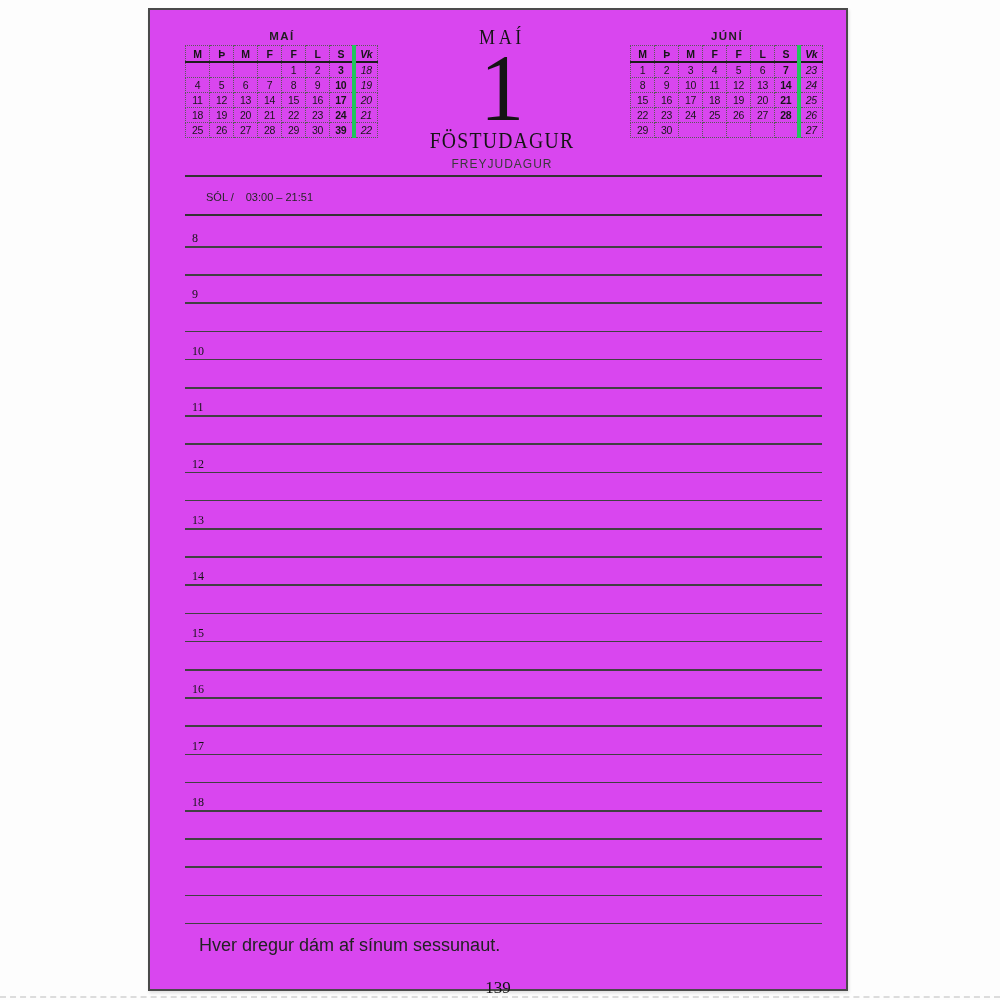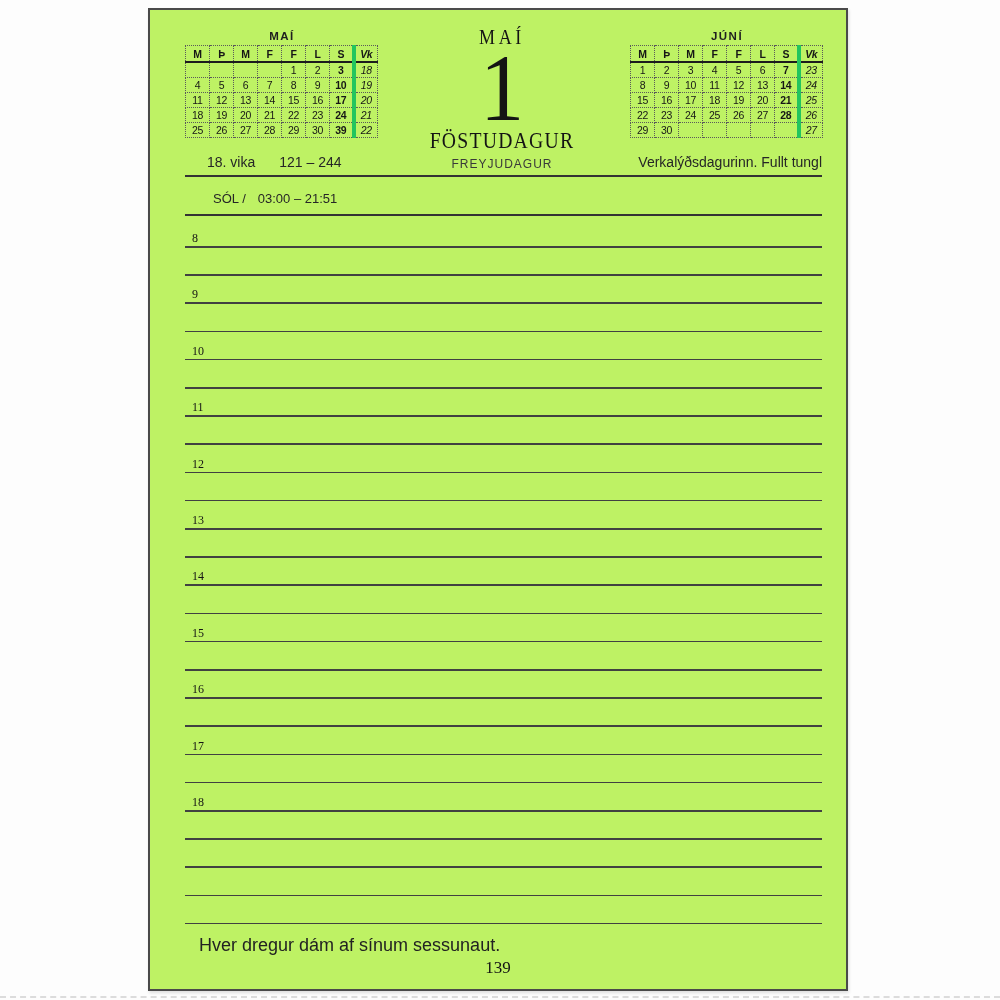--- a/index.html
+++ b/index.html
@@ -1,17 +1,17 @@
 <!DOCTYPE html>
 <html><head>
 <meta charset="utf-8">
 <style>
   html,body{margin:0;padding:0;background:#fdfdfd;width:1000px;height:1000px;overflow:hidden;
     font-family:"Liberation Sans",sans-serif;color:#1f1f1f;}
-  .sheet{position:absolute;left:148px;top:8px;width:700px;height:983px;background:#bef264;
+  .sheet{position:absolute;left:148px;top:8px;width:700px;height:983px;background:#d946ef;
     border:2px solid #4a4a4a;box-sizing:border-box;box-shadow:1px 2px 3px rgba(0,0,0,.12);}
   
   .cal-block{position:absolute;top:20px;width:194px;}
   .cal-left{left:35px;}
   .cal-right{left:480px;}
   .cal-title{text-align:center;font-size:11.5px;font-weight:600;letter-spacing:1.5px;margin-bottom:3px;}
   table.cal{border-collapse:collapse;table-layout:fixed;width:193px;font-family:"Liberation Sans",sans-serif;
     font-size:10.5px;color:#161616;letter-spacing:-0.3px;}
   table.cal th,table.cal td{border:1px dotted #5a5a5a;text-align:center;padding:0;height:14px;overflow:hidden;}
   table.cal th{font-weight:bold;border-bottom:2px solid #1c1c1c;height:15px;}
@@ -22,31 +22,31 @@
     font-family:"Liberation Serif",serif;color:#141414;}
   .ch-month{position:absolute;top:16px;width:100%;font-size:20px;letter-spacing:4px;transform:scaleX(.9);}
   .ch-day{position:absolute;top:30px;width:100%;font-size:96px;line-height:1;transform:scaleX(.92);}
   .ch-weekday{position:absolute;top:117px;width:100%;font-size:24px;letter-spacing:1.5px;transform:scaleX(.82);white-space:nowrap;}
   .ch-weekday-alt{position:absolute;top:147px;width:100%;font-family:"Liberation Sans",sans-serif;
     font-size:12px;letter-spacing:1px;color:#3a3a3a;}
   
   .info-row{position:absolute;top:144px;left:35px;width:637px;display:flex;justify-content:space-between;
     font-size:14px;color:#262626;}
   .info-left{display:flex;gap:24px;padding-left:22px;}
-  .sun-row{position:absolute;top:181px;left:63px;font-size:13px;color:#262626;display:flex;gap:12px;}
+  .sun-row{position:absolute;top:181px;left:56px;font-size:11px;color:#262626;display:flex;gap:12px;}
   .divider{position:absolute;left:35px;width:637px;height:2px;background:#333;}
   .d1{top:165px;}
   .d2{top:204px;}
   
   #schedule{position:absolute;left:0;top:0;width:100%;height:100%;}
   .sched-line{position:absolute;left:35px;width:637px;height:1.6px;background:#414141;}
   .hour-label{position:absolute;left:42px;font-family:"Liberation Serif",serif;font-size:12px;color:#141414;}
   
   .proverb{position:absolute;top:925px;left:49px;font-size:18px;color:#222;}
-  .page-num{position:absolute;top:948px;left:0;width:100%;text-align:center;
+  .page-num{position:absolute;top:968px;left:0;width:100%;text-align:center;
     font-family:"Liberation Serif",serif;font-size:17px;color:#141414;}
   .tear-line{position:absolute;top:996px;left:0;width:1000px;border-top:2px dashed #dcdcdc;}
 </style>
 </head>
 <body>
 
 <div class="sheet">
 
   <div class="cal-block cal-left">
     <div class="cal-title">MAÍ</div>
@@ -188,27 +188,20 @@
     </table>
   </div>
 
   <div class="center-head">
     <div class="ch-month">MAÍ</div>
     <div class="ch-day">1</div>
     <div class="ch-weekday">FÖSTUDAGUR</div>
     <div class="ch-weekday-alt">FREYJUDAGUR</div>
   </div>
 
-  <div class="info-row">
-    <span class="info-left">
-      <span>18. vika</span>
-      <span>121 – 244</span>
-    </span>
-    <span class="info-note">Verkalýðsdagurinn. Fullt tungl</span>
-  </div>
 
   <div class="divider d1"></div>
 
   <div class="sun-row">
     <span>SÓL /</span>
     <span>03:00 – 21:51</span>
   </div>
 
   <div class="divider d2"></div>
 

